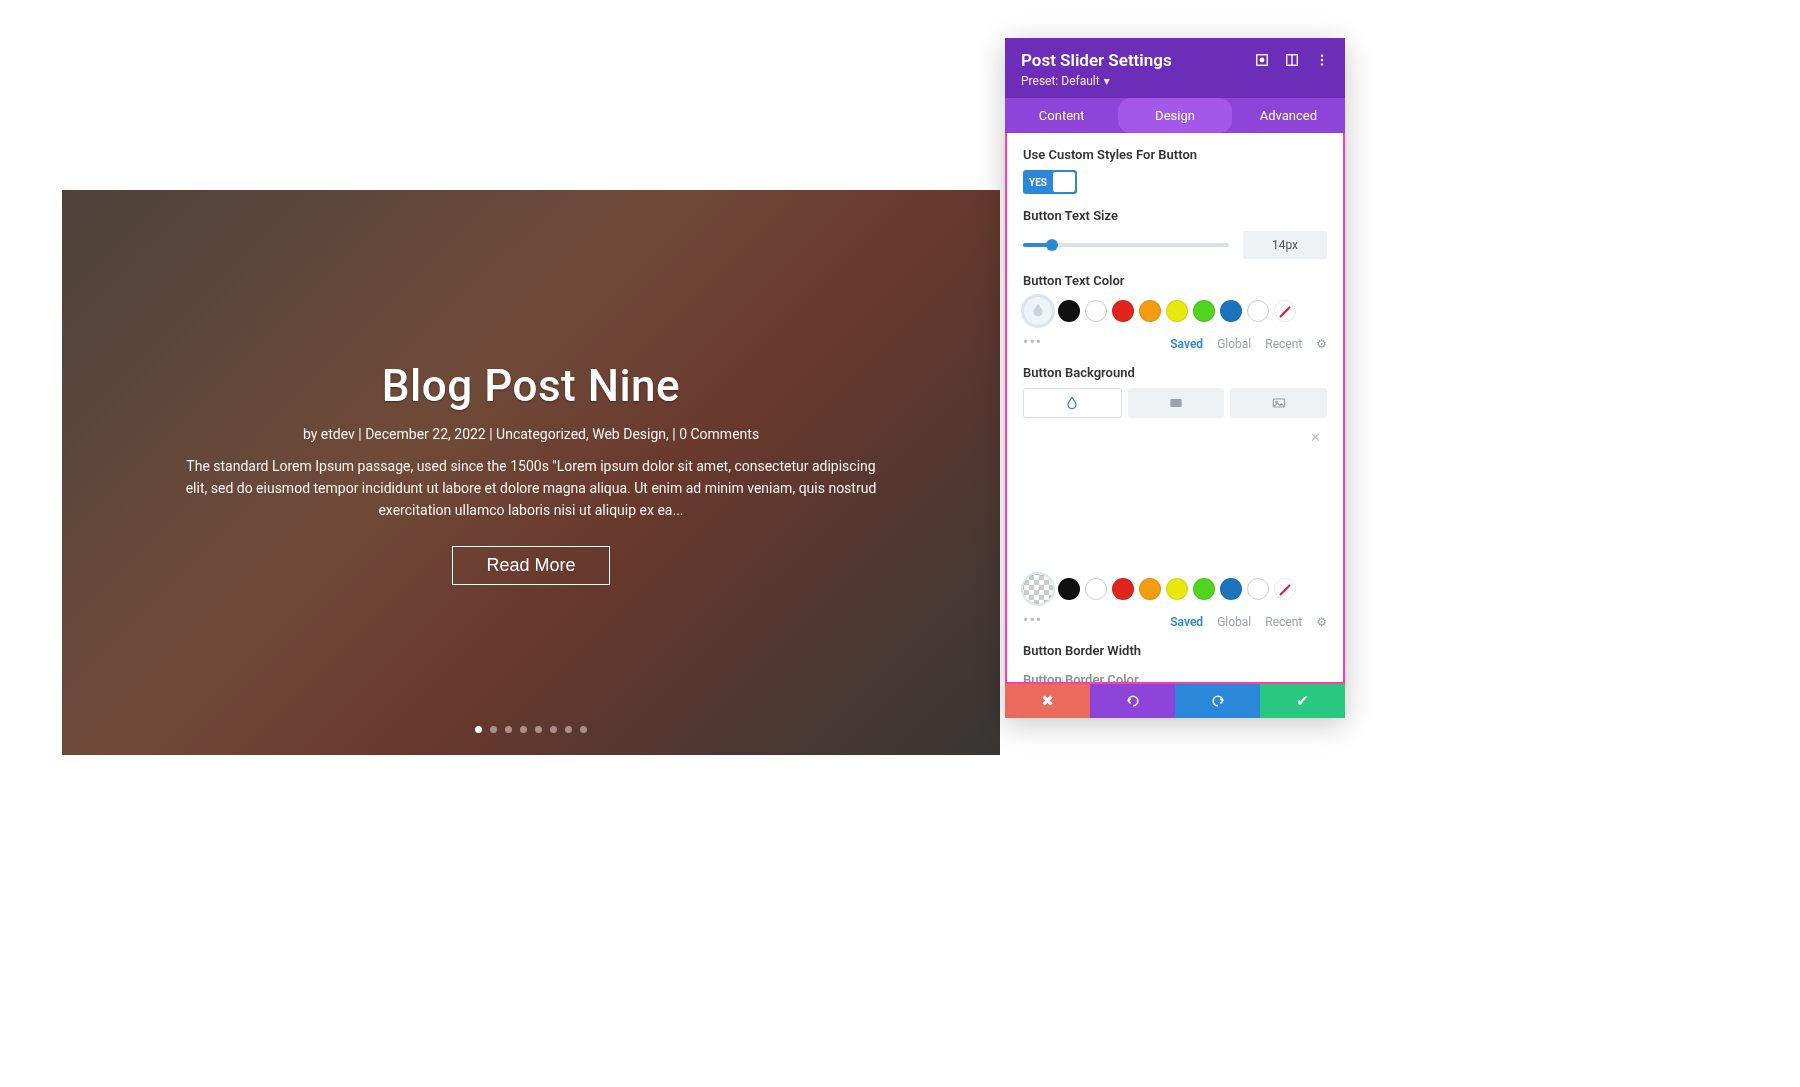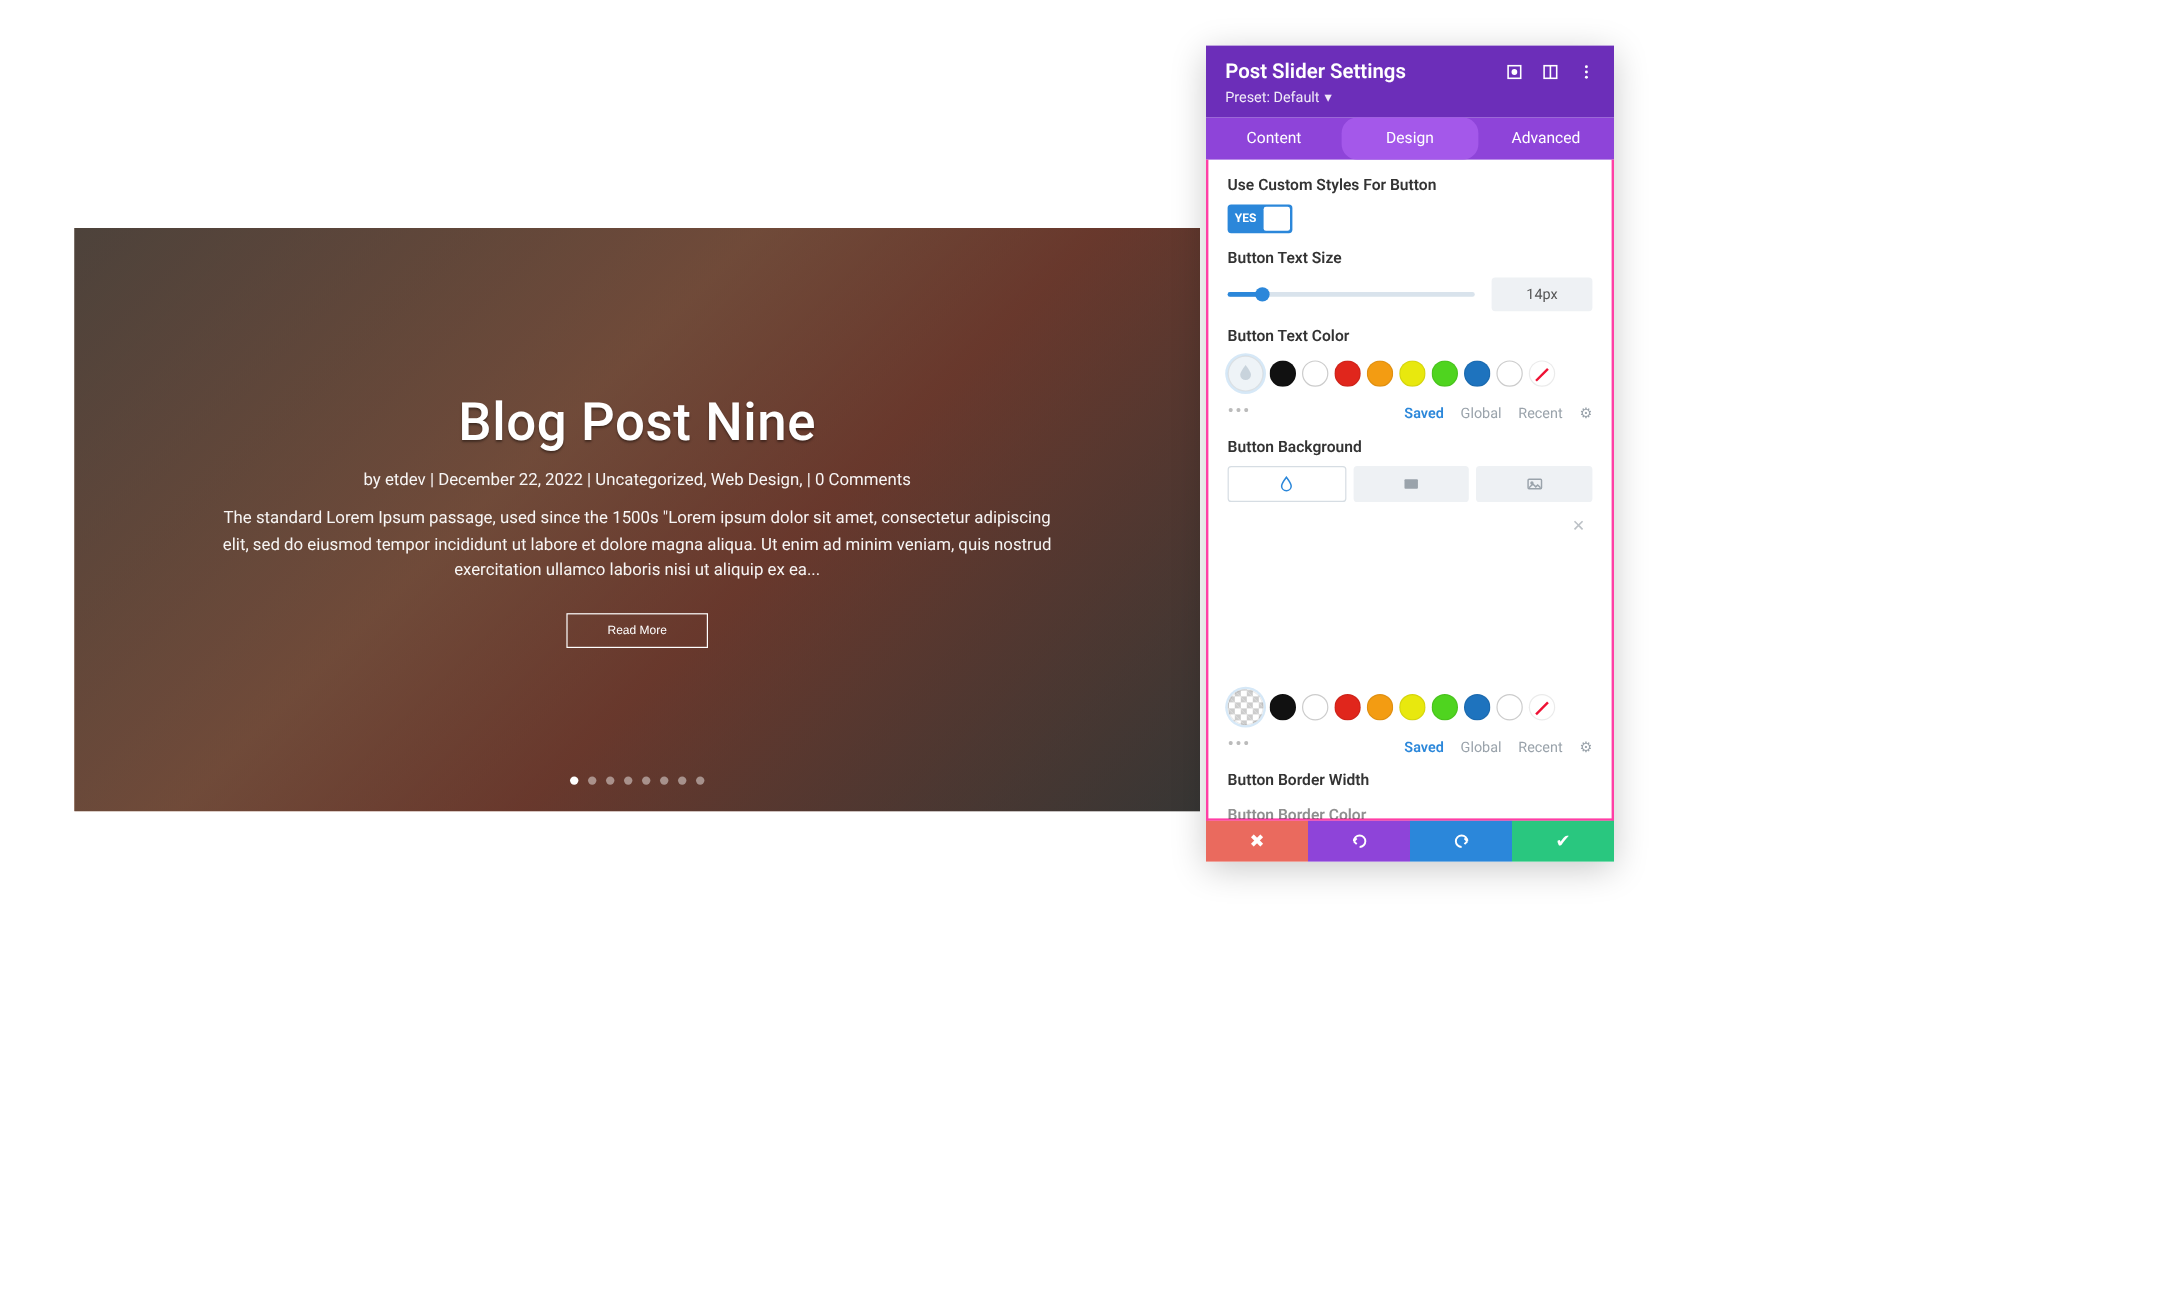--- a/index.html
+++ b/index.html
@@ -2,31 +2,31 @@
 <html><head>
 <meta charset="utf-8">
 <style>
   * { box-sizing: border-box; margin: 0; padding: 0; }
   body { font-family: -apple-system, BlinkMacSystemFont, "Segoe UI", Roboto, sans-serif; background: #fff; width: 1800px; height: 1087px; position: relative; }
 
   
   .slider {
     position: absolute;
     left: 62px; top: 190px;
-    width: 938px; height: 486px;
+    width: 938px; height: 565px;
     background: linear-gradient(0deg, rgba(40,40,40,0.55), rgba(40,40,40,0.55)),
                 linear-gradient(135deg,#7a6252 0%,#c7744e 40%,#b74c32 60%,#4a4844 100%);
     color: #fff;
     display: flex; flex-direction: column; align-items: center; justify-content: center;
     overflow: hidden;
   }
   .slider h1 { font-size: 44px; font-weight: 500; letter-spacing: 0.5px; margin-bottom: 14px; text-shadow: 0 1px 2px rgba(0,0,0,0.4);}
   .slider .meta { font-size: 14px; opacity: 0.95; margin-bottom: 14px; }
   .slider .excerpt { font-size: 14px; line-height: 1.55; width: 74%; text-align: center; opacity: 0.95; }
-  .slider .readmore { margin-top: 24px; border:1px solid #fff; padding:8px 33px; font-size:10px; background:transparent; color:#fff; cursor:pointer; }
+  .slider .readmore { margin-top: 24px; border:1px solid #fff; padding:8px 33px; font-size:18px; background:transparent; color:#fff; cursor:pointer; }
   .slider .dots { position:absolute; bottom:22px; display:flex; gap:8px; }
   .slider .dot { width:7px; height:7px; border-radius:50%; background:rgba(255,255,255,0.45); }
   .slider .dot.active { background:#fff; }
   
   .slider::before{
     content:""; position:absolute; inset:0;
     background:
       radial-gradient(180px 220px at 66% 30%, #5c3a2b 0%, rgba(0,0,0,0) 70%),
       radial-gradient(260px 300px at 65% 75%, #b9452a 0%, rgba(0,0,0,0) 65%),
       linear-gradient(110deg,#9e9a92 0%,#c7c2b8 35%,#7d7a72 55%,#58554e 80%);

